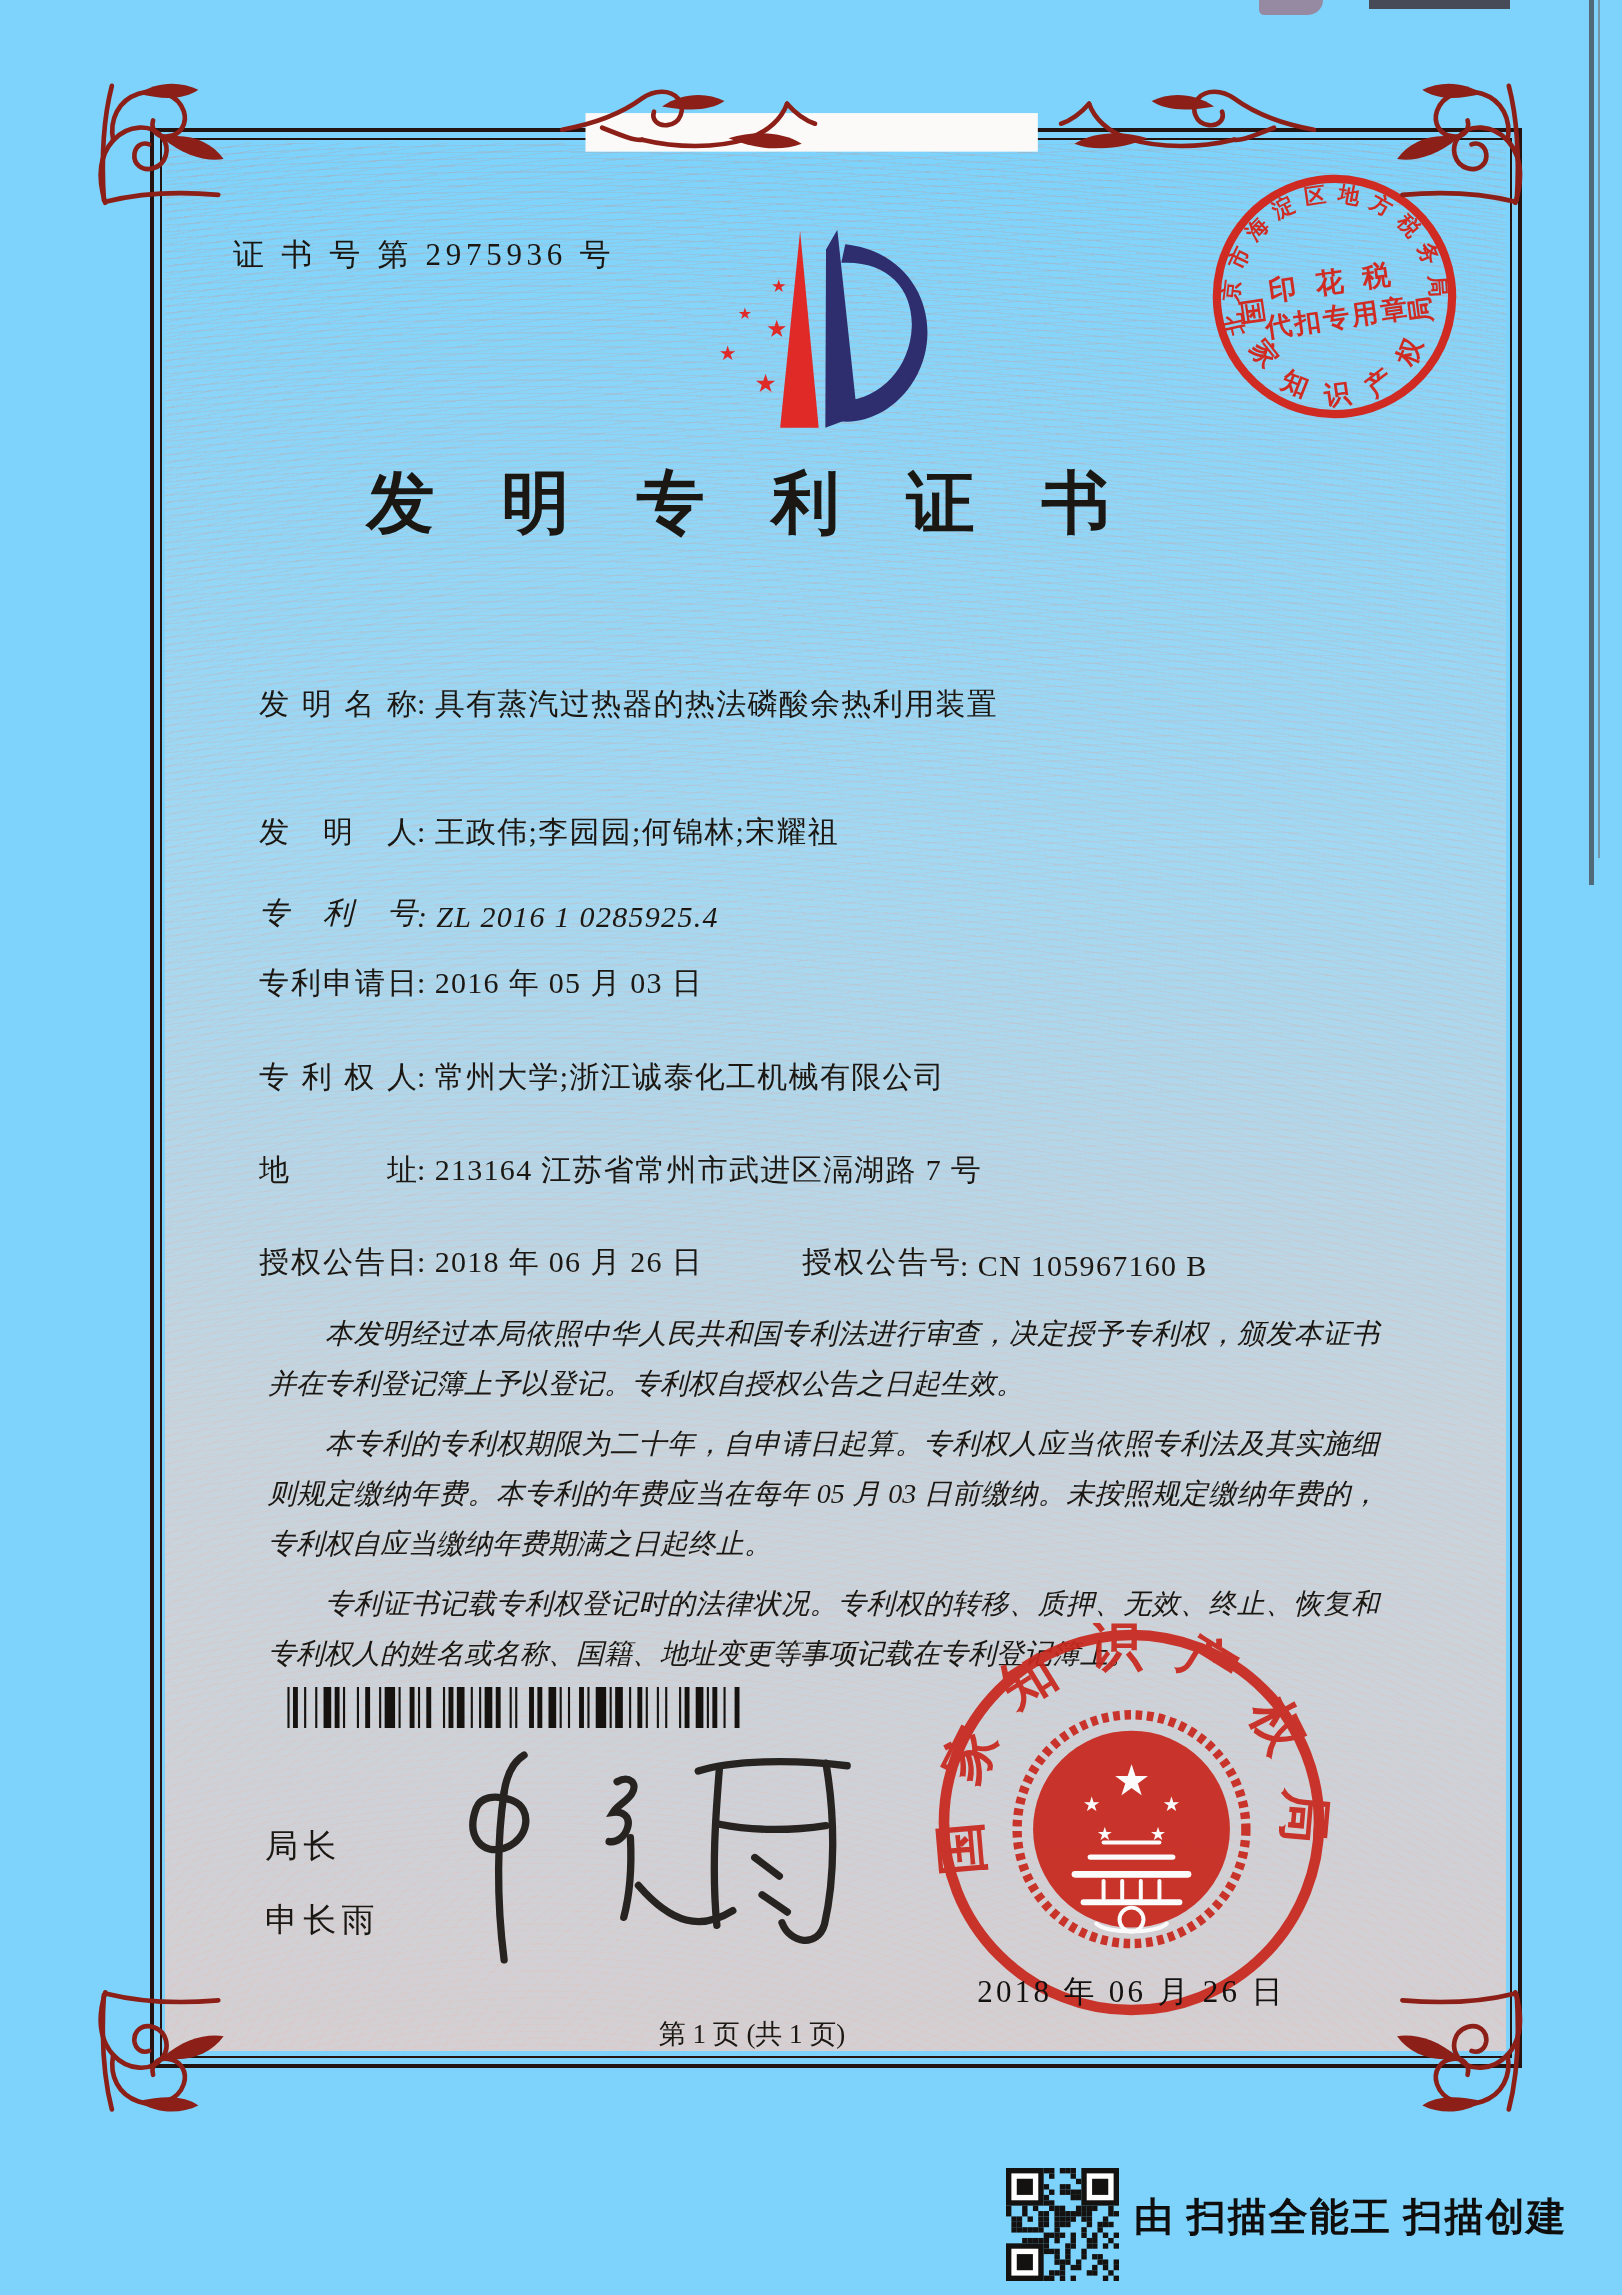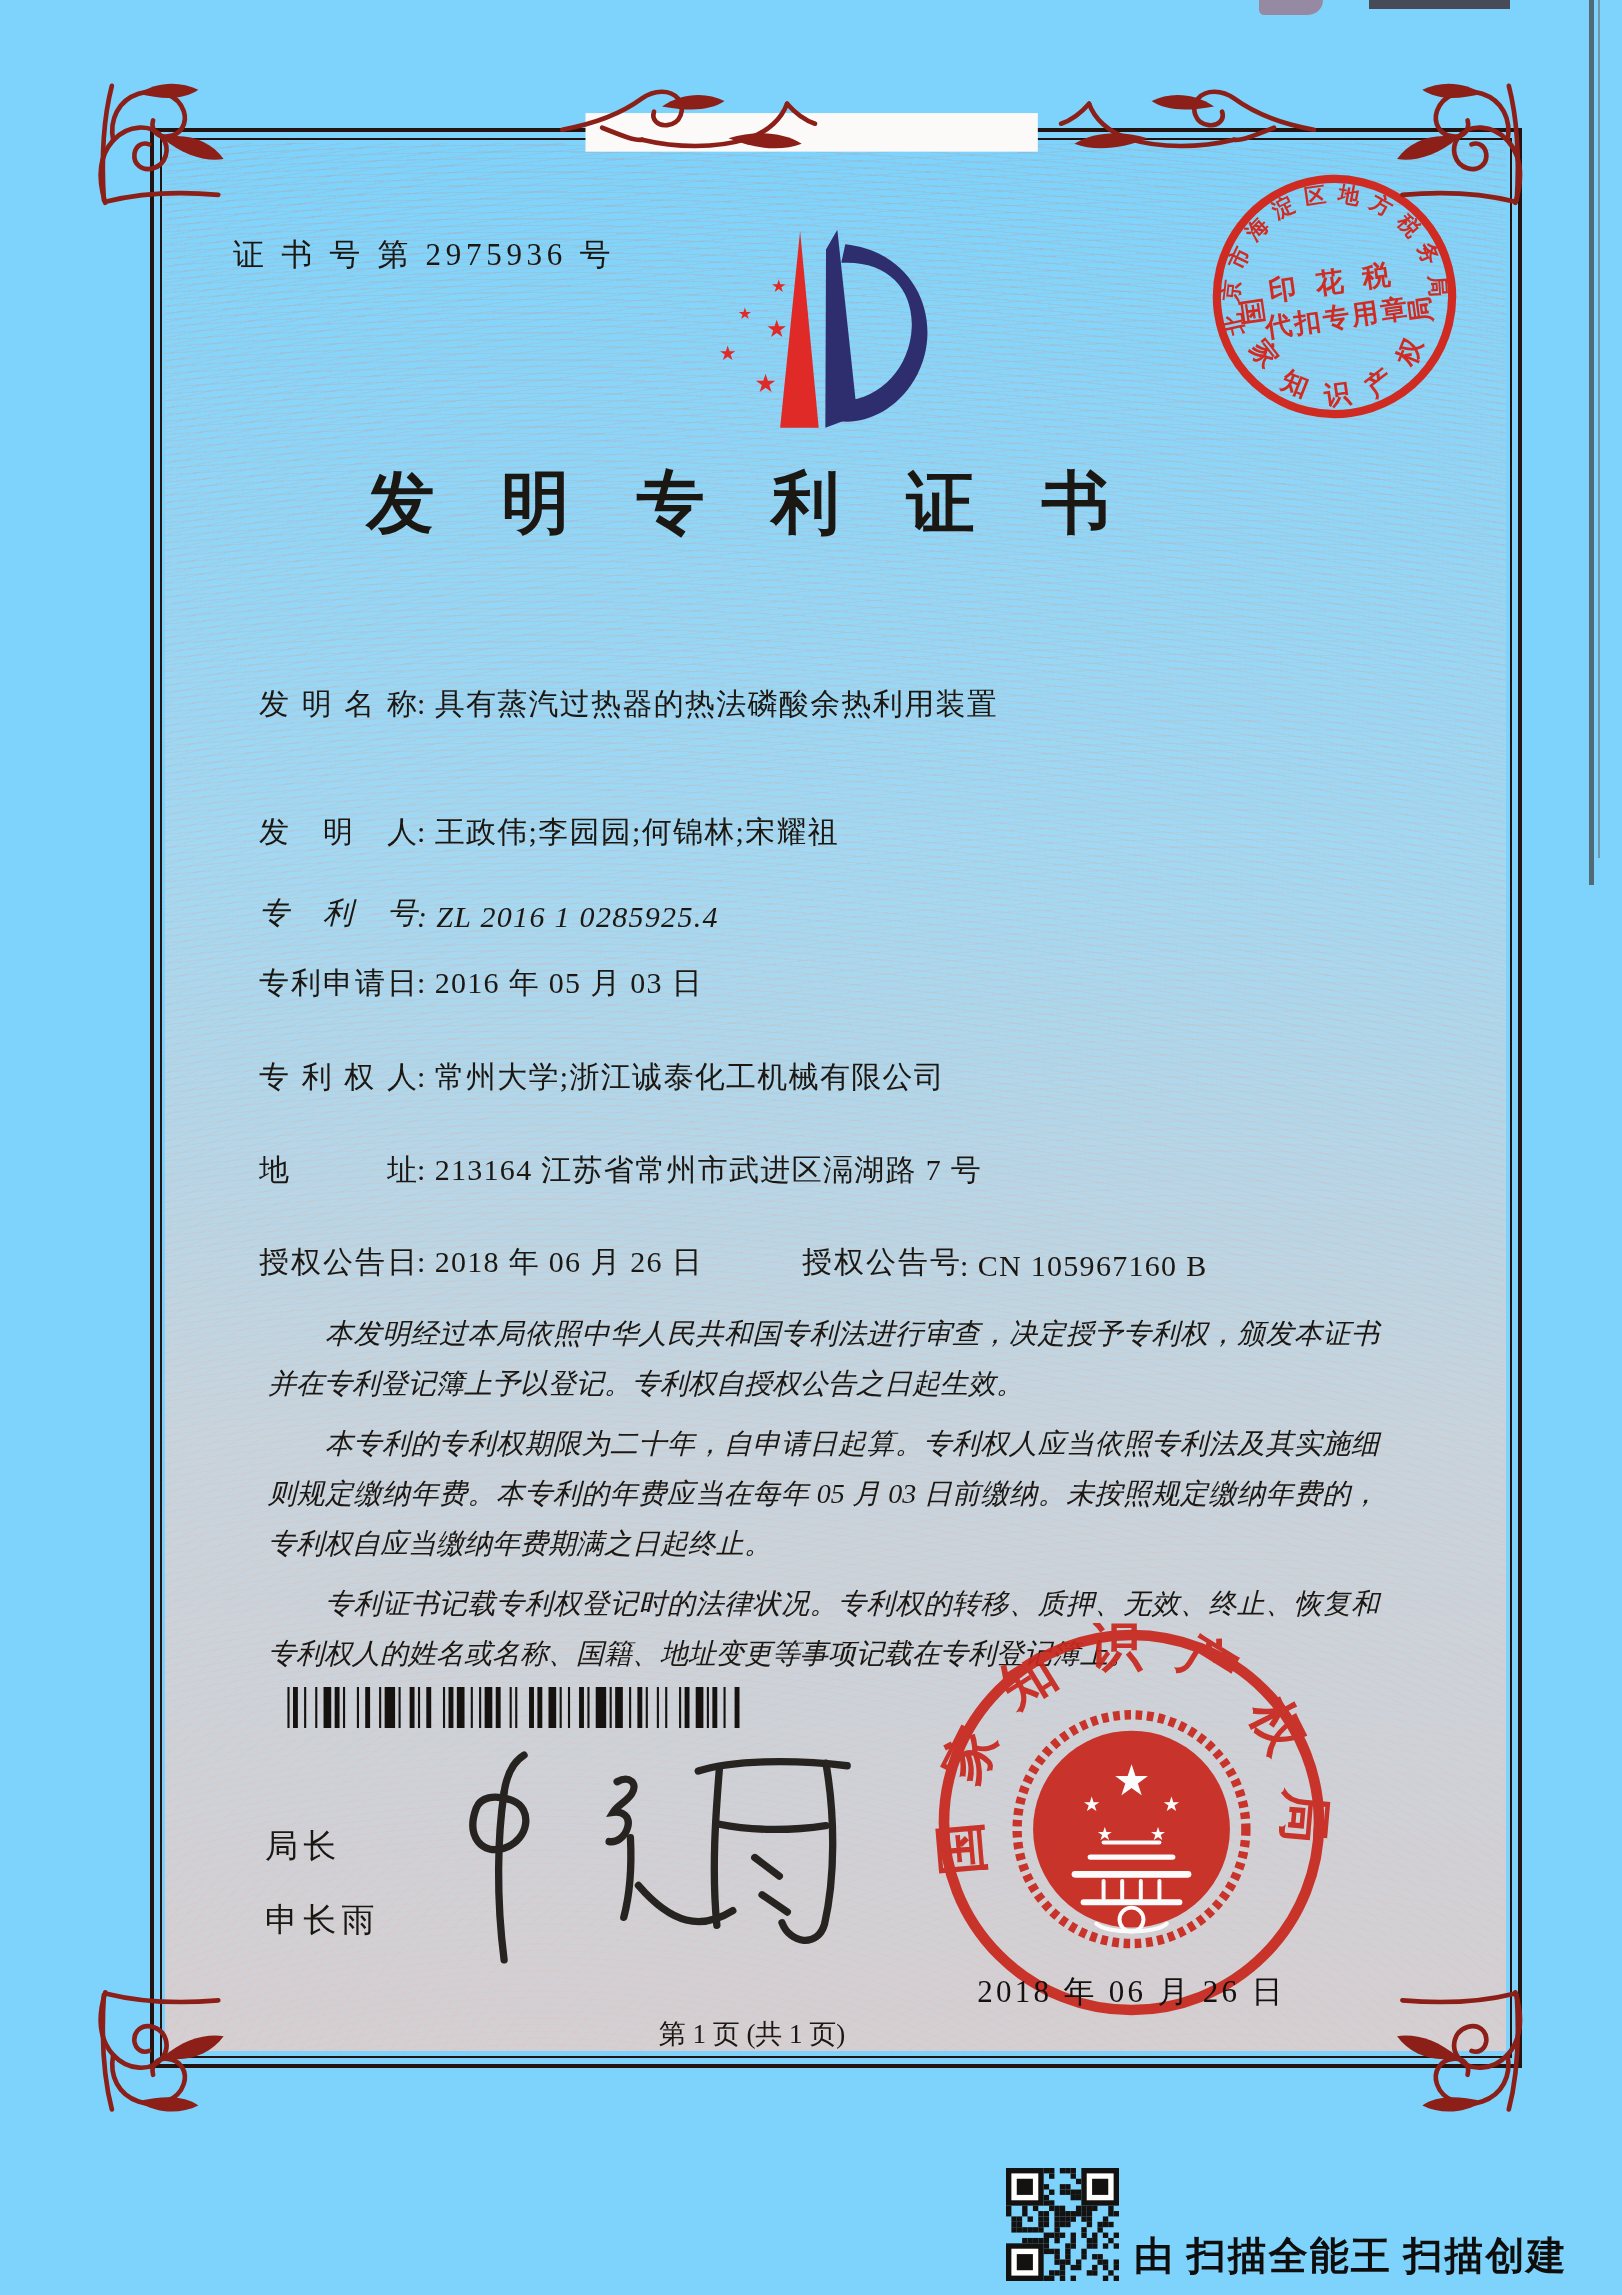--- a/index.html
+++ b/index.html
@@ -48,21 +48,21 @@
     font-size:28px;line-height:50px;text-align:justify;
   }
   .paras p{margin:10px;text-indent:57px;font-style:italic;}
   .issuer-post{position:absolute;left:265px;top:1824px;font-size:33px;letter-spacing:5.3px;}
   .issuer-name{position:absolute;left:265px;top:1898px;font-size:33px;letter-spacing:5.3px;}
   .seal-date{
     position:absolute;left:932px;top:1971px;width:399px;text-align:center;
     font-size:31px;letter-spacing:3.3px;color:#141210;z-index:5;
   }
   .footer{position:absolute;left:519px;top:2016px;width:466px;text-align:center;font-size:27px;font-family:Liberation Serif, serif;}
-  .credit{position:absolute;left:1134px;top:2190px;font-size:39px;font-weight:600;letter-spacing:2px;color:#0f0e0d;margin-top:39px;}
+  .credit{position:absolute;left:1134px;top:2190px;font-size:39px;font-weight:600;letter-spacing:2px;color:#0f0e0d;}
   .abs{position:absolute;}
   .tax-stamp-svg{transform:rotate(-8deg);}
   .scan-shadow{position:absolute;left:1589px;top:0;width:4.7px;height:885px;background:#33241f;opacity:.6;z-index:6;}
   .scan-shadow2{position:absolute;left:1598px;top:0;width:2px;height:858px;background:#6b5a52;opacity:.5;z-index:6;}
   .scan-top{position:absolute;left:1369px;top:0;width:141px;height:8.6px;background:#351c20;opacity:.75;z-index:6;}
   .scan-top-red{position:absolute;left:1259px;top:0;width:64px;height:14.6px;background:#b53038;opacity:.45;border-radius:0 0 27px 9.3px;z-index:6;}
   .flo{fill:none;stroke:#8c1f17;stroke-width:7;stroke-linecap:round;}
   .flof{fill:#8c1f17;}
 </style>
 </head>

